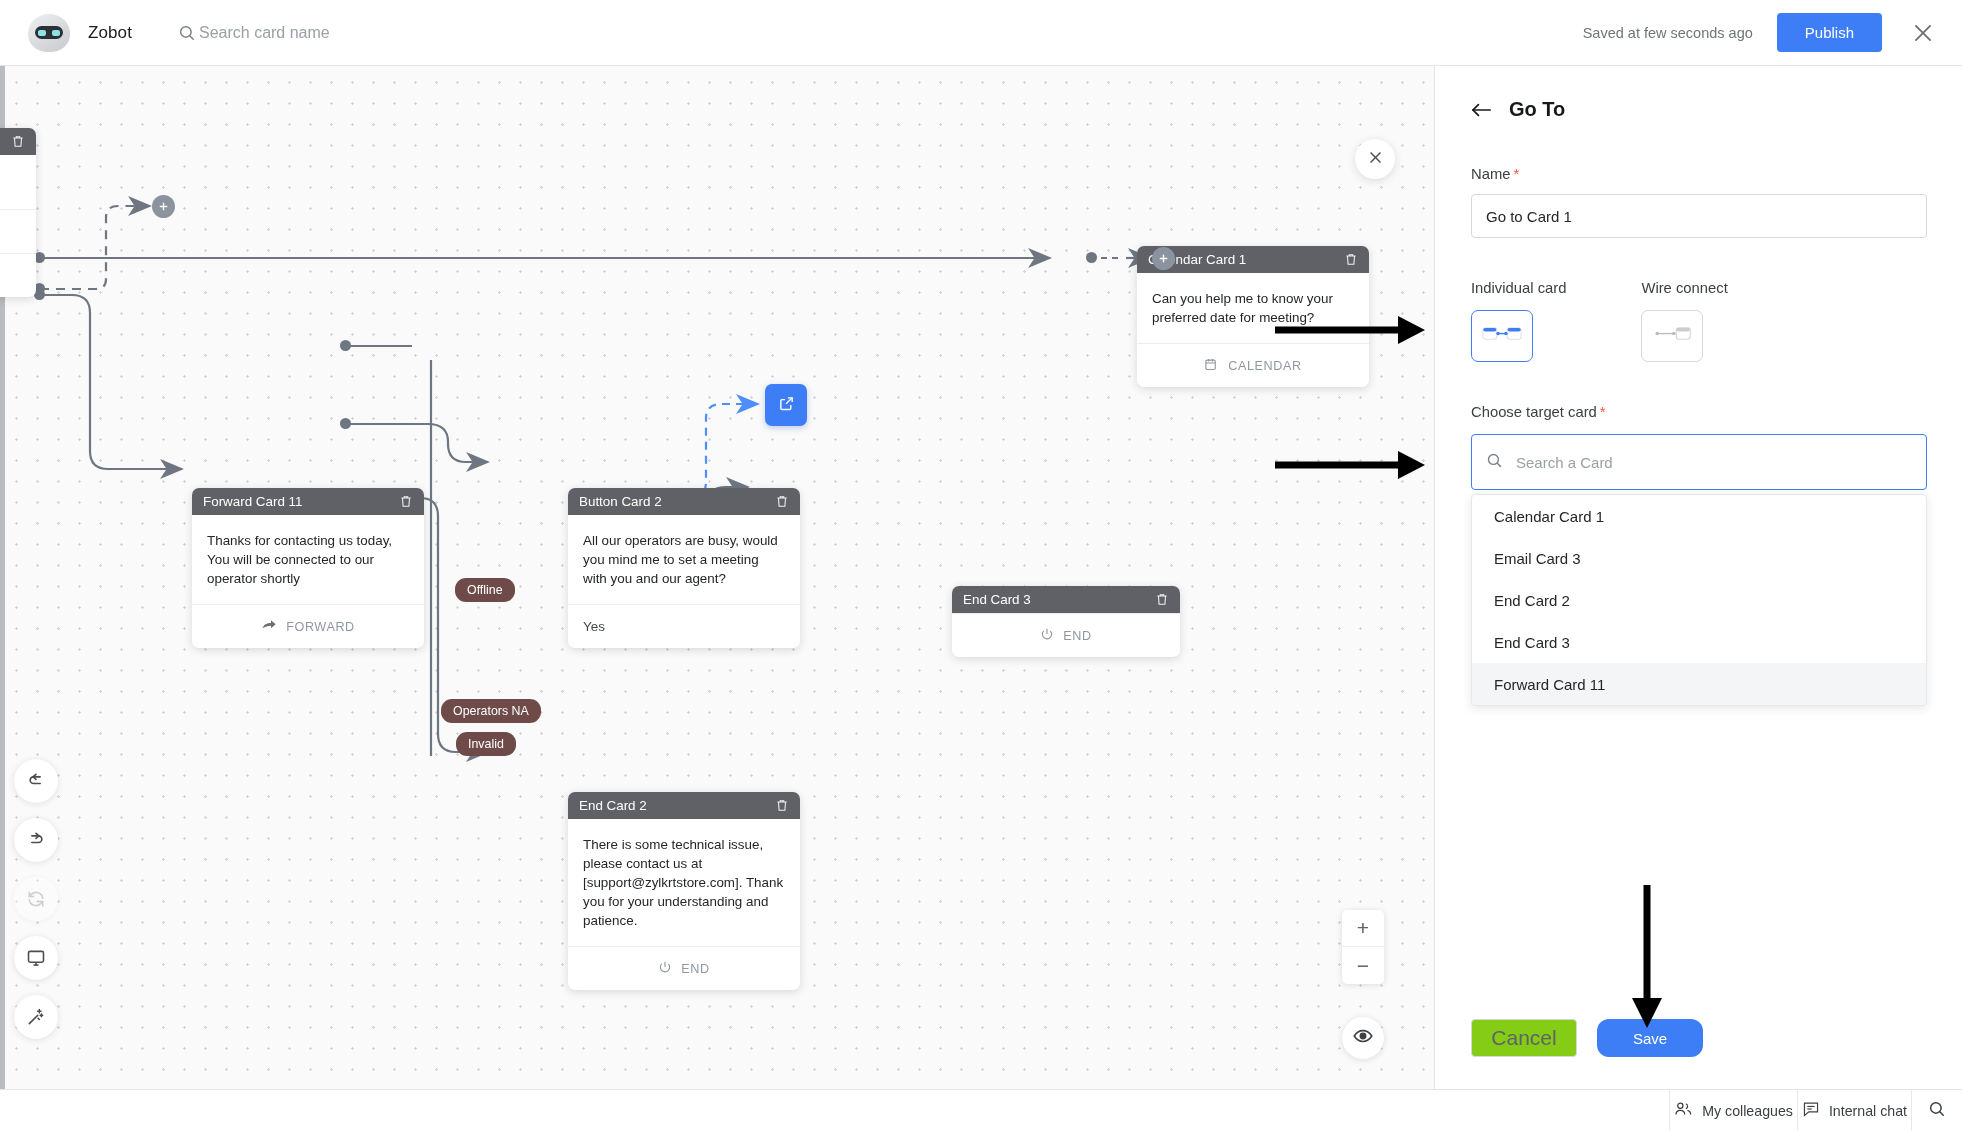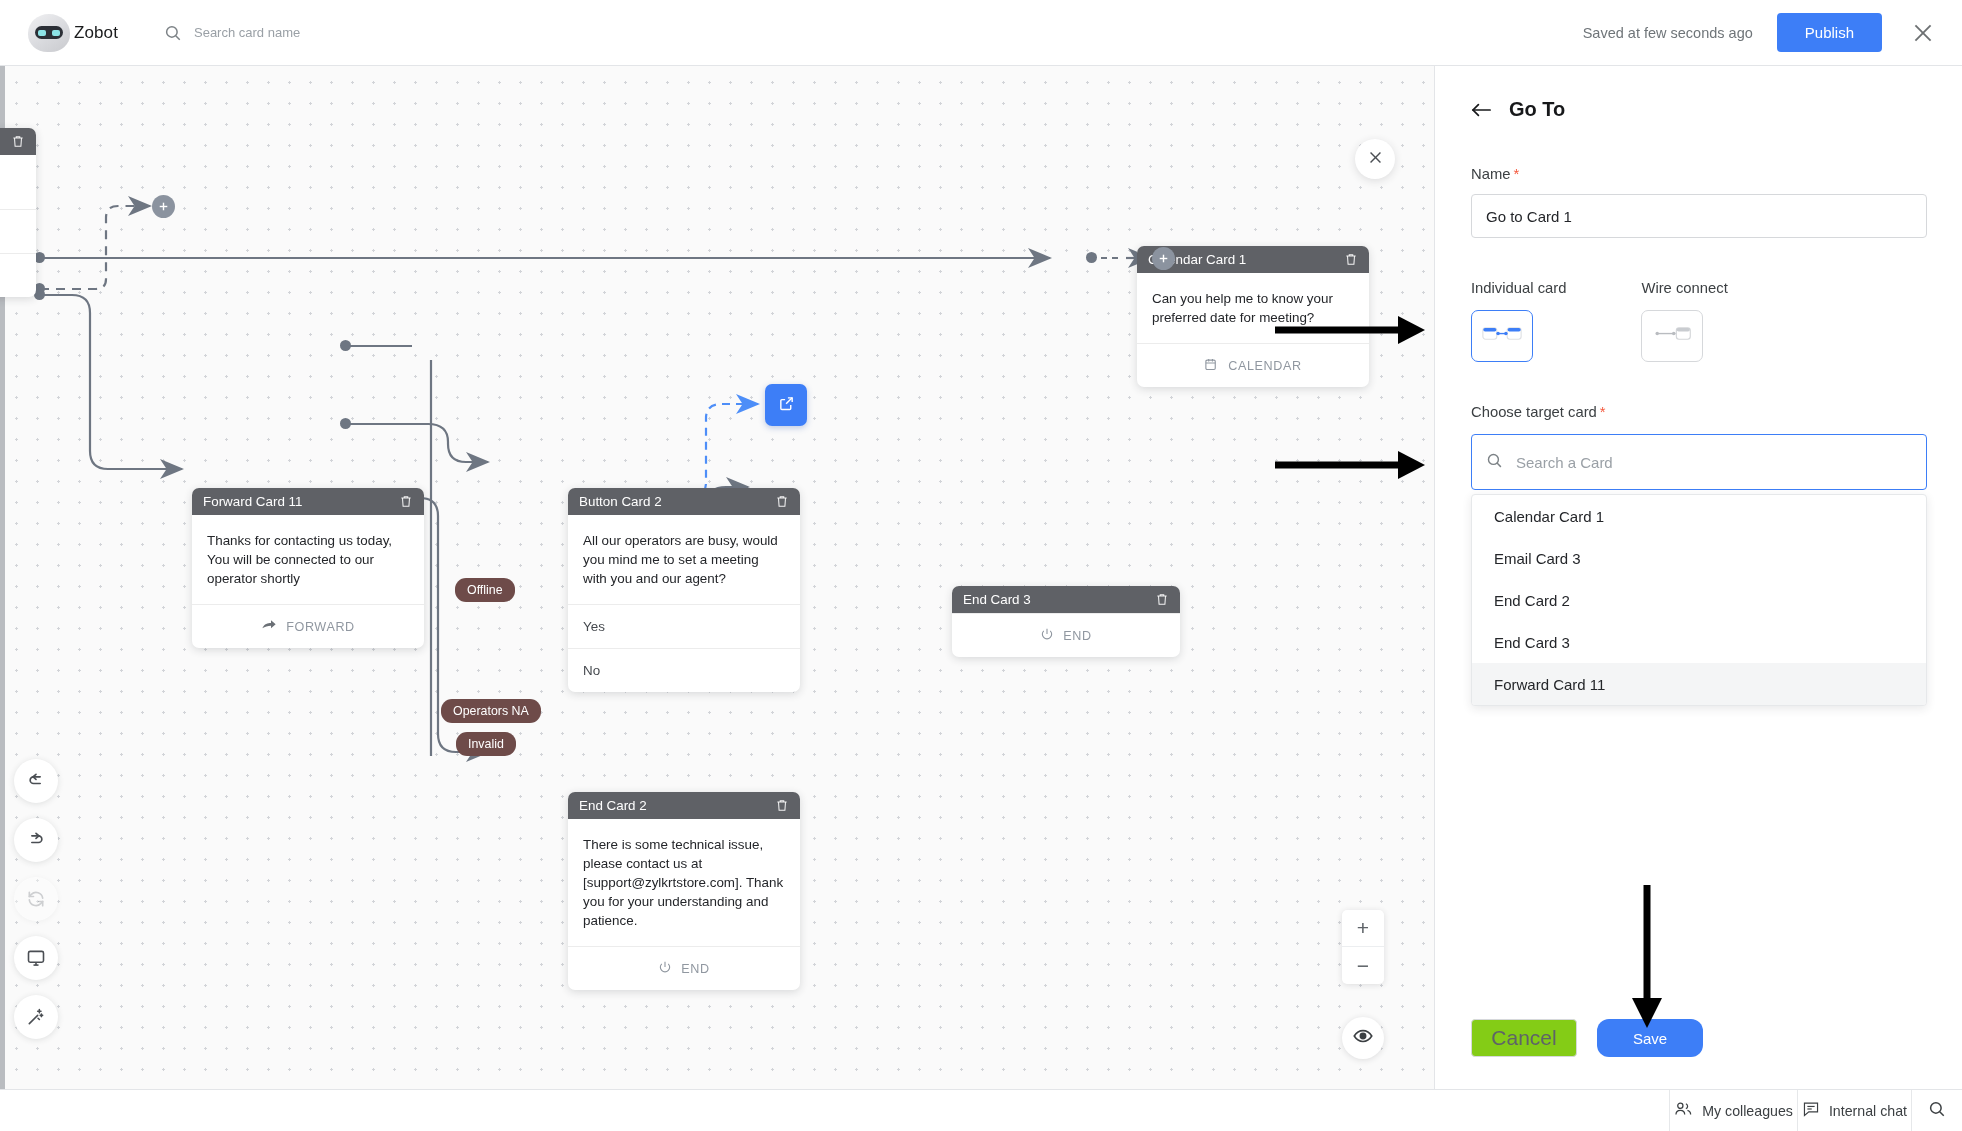--- a/index.html
+++ b/index.html
@@ -21,26 +21,26 @@
   .logo {
     width:42px; height:38px; border-radius:50% 50% 46% 46%;
     background:linear-gradient(145deg,#f1f1f3 0%,#d9dade 55%,#c9cace 100%);
     display:flex; align-items:center; justify-content:center; position:relative;
   }
   .logo .visor {
     width:28px; height:13px; background:#2b2f36; border-radius:7px;
     display:flex; align-items:center; justify-content:space-between; padding:0 3px;
   }
   .logo .eye { width:8px; height:6px; background:#8ce3e6; border-radius:2px; }
-  .brand { margin-left:4px; font-size:17px; color:#1b1c1d; font-weight:400; letter-spacing:.1px;}
+  .brand { margin-left:18px; font-size:17px; color:#1b1c1d; font-weight:400; letter-spacing:.1px;}
   .search-area { display:flex; align-items:center; margin-left:46px; }
   .search-area .mag { width:18px; height:18px; }
   .search-input {
-    border:none; outline:none; font-size:13px; color:#2b2f36;
-    margin-left:12px; width:330px; background:transparent;
+    border:none; outline:none; font-size:16px; color:#2b2f36;
+    margin-left:3px; width:330px; background:transparent;
     font-family:"Liberation Sans", sans-serif;
   }
   .search-input::placeholder{ color:#9aa0a6; }
   .topbar-right { margin-left:auto; display:flex; align-items:center; padding-right:26px; }
   .saved-text { font-size:14.5px; color:#6f7579; margin-right:24px; }
   .publish-btn {
     background:#3d7ef7; color:#fff; border:none; border-radius:4px;
     font-size:15px; padding:11px 28px; cursor:pointer; font-family:"Liberation Sans", sans-serif;
   }
   .top-close { margin-left:28px; width:26px; height:26px; cursor:pointer; opacity:.75; }
@@ -342,21 +342,20 @@
       <div class="card-head">
         <span>Button Card 2</span>
         <span class="trash">
           <svg width="14" height="15" viewBox="0 0 24 24" fill="none" stroke="#fff" stroke-width="1.8">
             <path d="M4 6h16M9 6V4h6v2M6 6l1 14h10l1-14"></path>
           </svg>
         </span>
       </div>
       <div class="card-body" style="min-height:72px">All our operators are busy, would you mind me to set a meeting with you and our agent?</div>
       <div class="card-opt">Yes</div>
-      <div class="card-opt">No</div>
     </div>
 
     <div class="card" style="left:952px; top:520px; width:228px;">
       <div class="card-head">
         <span>End Card 3</span>
         <span class="trash">
           <svg width="14" height="15" viewBox="0 0 24 24" fill="none" stroke="#fff" stroke-width="1.8">
             <path d="M4 6h16M9 6V4h6v2M6 6l1 14h10l1-14"></path>
           </svg>
         </span>

